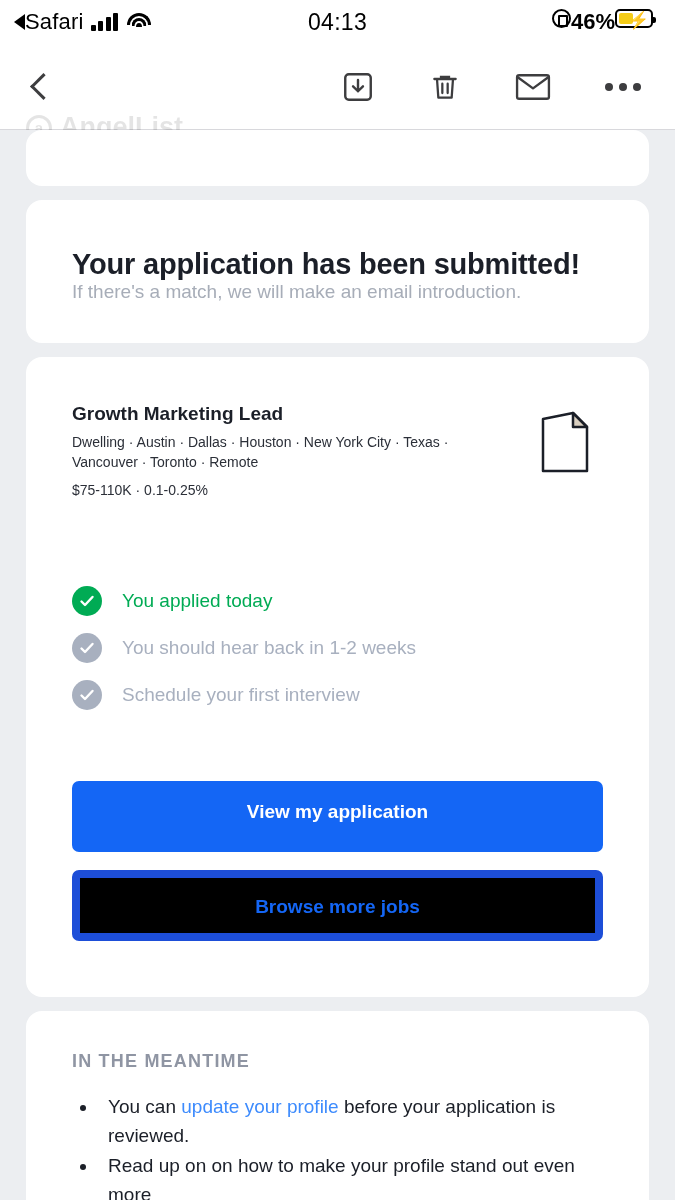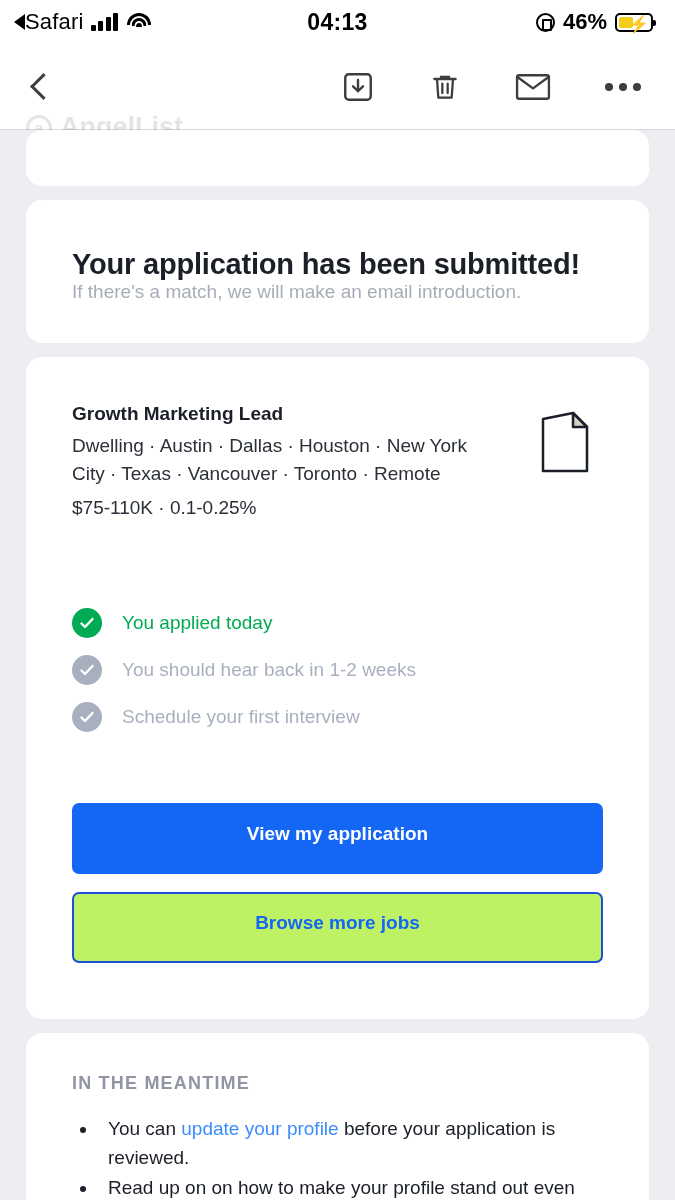--- a/index.html
+++ b/index.html
@@ -43,24 +43,24 @@
     border: 3px solid #000; border-bottom: none;
     border-radius: 50% 50% 0 0 / 100% 100% 0 0;
     background: transparent;
   }
   .wifi b.a { width: 24px; height: 12px; top: 0; }
   .wifi b.b { width: 15px; height: 8px; top: 5px; }
   .wifi b.c { width: 6px; height: 4px; top: 10px; border-width: 3px; }
 
   .sb-time {
     position: absolute; left: 0; right: 0; text-align: center;
-    font-size: 23px; font-weight: 700; letter-spacing: .3px;
+    font-size: 23px; font-weight: 400; letter-spacing: .3px;
   }
   .sb-right {
-    margin-left: auto; display: flex; align-items: center; gap: 8px;
+    margin-left: auto; display: flex; align-items: flex-start; 
     font-size: 22px; font-weight: 600;
   }
   .lockcircle {
     width: 19px; height: 19px; border: 2px solid #000; border-radius: 50%;
     position: relative;
   }
   .lockcircle::after {
     content: ""; position: absolute; left: 4.5px; top: 4px;
     width: 6px; height: 8px; border: 2px solid #000; border-radius: 1px;
   }
@@ -149,21 +149,21 @@
     font-size: 19px;
     color: #a7adb8;
     padding-bottom: 40px;
   }
 
   .job-title {
     font-size: 19px; font-weight: 700; color: #1b1f28;
     padding-top: 46px;
   }
   .job-meta {
-    font-size: 19px; color: #2b2f38; line-height: 1.45; margin-top: 7px;
+    font-size: 14px; color: #2b2f38; line-height: 1.45; margin-top: 7px;
     max-width: 400px;
   }
   .job-wrap { position: relative; }
   .doc-icon {
     position: absolute; right: 56px; top: 52px;
     width: 56px; height: 72px;
   }
 
   .steps { padding: 86px 0 0 0; }
   .step { display: flex; align-items: center; gap: 20px; margin-bottom: 17px; }
@@ -180,21 +180,21 @@
   .step.pending .txt { color: #a8b0bf; }
 
   .btns { padding: 54px 0 56px 0; }
   .btn {
     display: block; width: 100%; height: 71px;
     border-radius: 7px; font-size: 19px; font-weight: 700;
     text-align: center; line-height: 58px; cursor: pointer;
     border: 2px solid transparent;
   }
   .btn-primary { background: #1466f5; color: #fff; }
-  .btn-secondary { background: #bef264; color: #1466f5; border: 2px solid #1d4ed8; margin-top: 18px; }
+  .btn-secondary { background: #000000; color: #1466f5; border: 8px solid #1d4ed8; margin-top: 18px; }
 
   .meantime-label {
     font-size: 18px; font-weight: 700; color: #8f95a3;
     letter-spacing: 1.2px; padding-top: 40px;
   }
   ul.meantime {
     margin: 20px 0 0 0; padding-left: 26px; padding-bottom: 34px;
   }
   ul.meantime li {
     font-size: 19px; color: #1b1f28; line-height: 1.55; padding-left: 10px;

